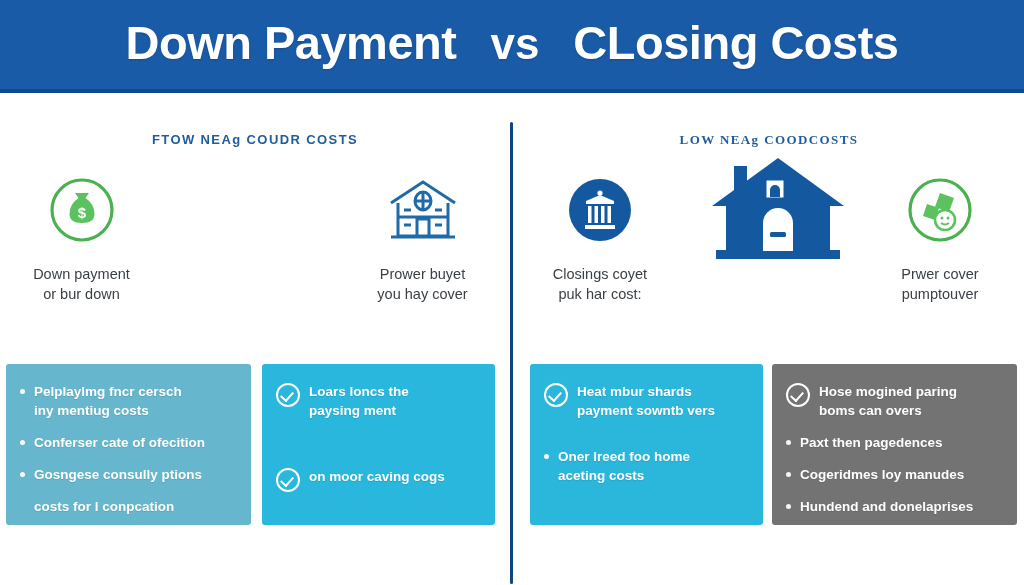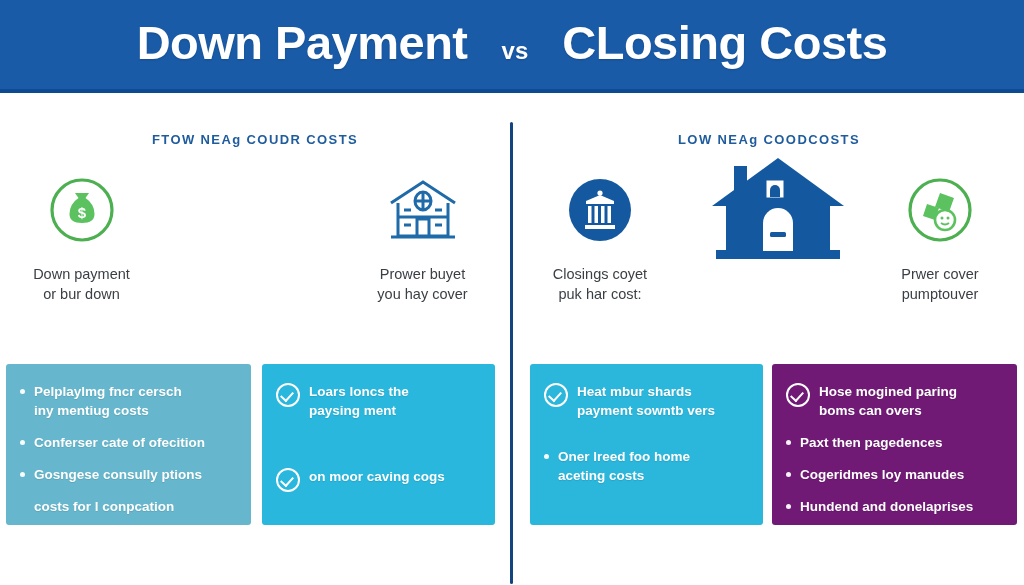--- a/index.html
+++ b/index.html
@@ -37,21 +37,21 @@
   .banner-title {
     color: #ffffff;
     font-size: 47px;
     font-weight: bold;
     letter-spacing: -0.5px;
     white-space: nowrap;
     text-shadow: 0 1px 2px rgba(0,0,0,0.18);
   }
   .banner-vs {
     color: #ffffff;
-    font-size: 24px;
+    font-size: 44px;
     font-weight: bold;
     white-space: nowrap;
     text-shadow: 0 1px 2px rgba(0,0,0,0.18);
   }
 
   
   .stage {
     position: absolute;
     left: 0; top: 106px;
     width: 1024px;
@@ -72,21 +72,21 @@
     position: absolute;
     top: 26px;
     font-size: 13px;
     font-weight: bold;
     letter-spacing: 1.4px;
     color: #1f5c9e;
     text-align: center;
     white-space: nowrap;
   }
   .col-head.left  { left: 0;    width: 510px; }
-  .col-head.right { left: 514px; width: 510px; }
+  .col-head.right { left: 514px; width: 510px; font-family: Liberation Serif, serif; }
 
   
   .icon-block {
     position: absolute;
     text-align: center;
   }
   .icon-art {
     height: 84px;
     display: flex;
     align-items: center;
@@ -113,21 +113,21 @@
     top: 258px;
     height: 161px;
     border-radius: 3px;
     box-sizing: border-box;
     padding: 18px 16px 14px 14px;
     overflow: hidden;
   }
   .card-1 { left: 6px;   width: 245px; background: #66b7cd; }
   .card-2 { left: 262px; width: 233px; background: #29b7dd; }
   .card-3 { left: 530px; width: 233px; background: #2bb6dc; }
-  .card-4 { left: 772px; width: 245px; background: #701a75; }
+  .card-4 { left: 772px; width: 245px; background: #737373; }
 
   .item {
     display: flex;
     align-items: flex-start;
     gap: 9px;
     margin-bottom: 13px;
     font-weight: bold;
   }
   .item-text {
     color: #ffffff;

